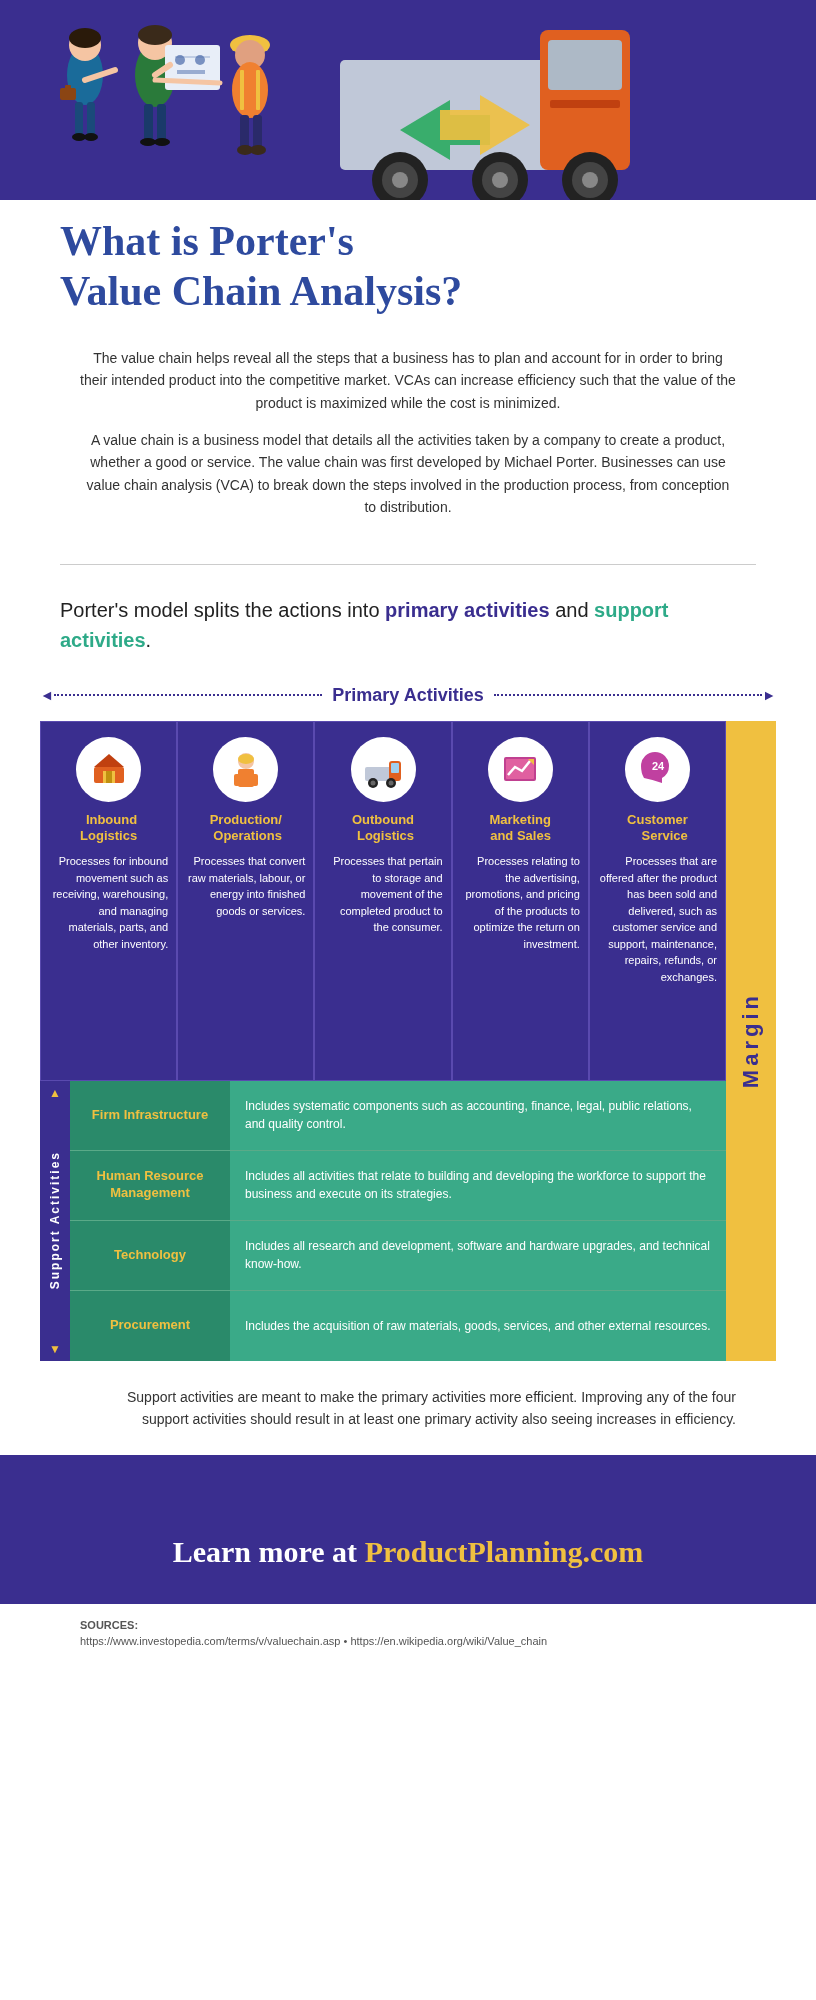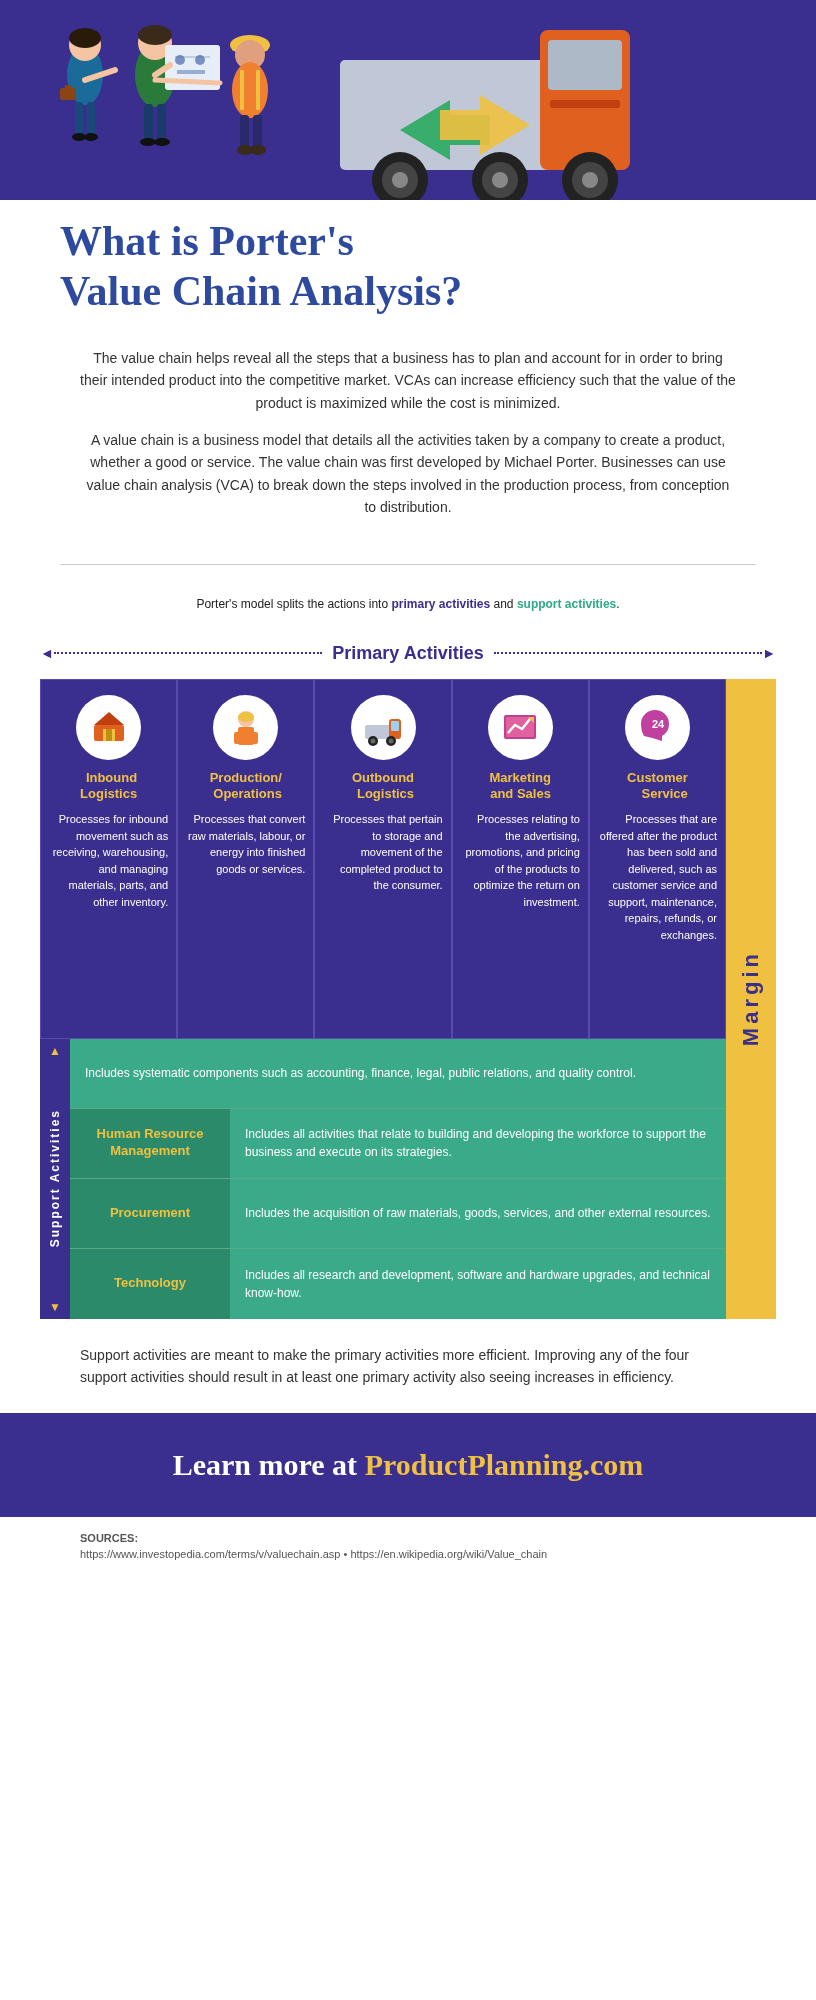--- a/index.html
+++ b/index.html
@@ -38,24 +38,23 @@
     
     .divider {
       border: none;
       border-top: 1px solid #ccc;
       margin: 10px 60px;
     }
 
     
     .split-text {
       padding: 20px 60px 10px;
-      font-size: 12px;
+      font-size: 20px;
       color: #222;
       line-height: 1.5;
-      text-align: center;
     }
     .split-text .highlight-primary {
       color: #3a2e8f;
       font-weight: bold;
     }
     .split-text .highlight-support {
       color: #2eaa88;
       font-weight: bold;
     }
 
@@ -149,37 +148,38 @@
     }
     .support-row-desc span {
       color: #fff;
       font-size: 12px;
       line-height: 1.5;
     }
 
     
     .bottom-text {
       padding: 25px 80px;
-      text-align: left;
+      text-align: right;
       font-size: 14px;
       color: #333;
       line-height: 1.6;
     }
 
     
     .footer-cta {
       background: #3a2e8f;
       padding: 35px 40px;
       text-align: center;
     }
     .footer-cta-text {
       font-size: 30px;
       font-weight: bold;
       color: #fff;
       font-family: Georgia, serif;
+      margin-top: 45px;
     }
     .footer-cta-link {
       color: #f0c040;
     }
 
     
     .sources-section {
       padding: 15px 80px;
       text-align: left;
       font-size: 11px;
@@ -444,50 +444,54 @@
 
       <div class="support-section-wrapper">
         <div style="width:30px;background:#3a2e8f;display:flex;flex-direction:column;align-items:center;justify-content:space-between;padding:5px 0;position:relative;">
           <span style="color:#f0c040;font-size:12px;">▲</span>
           <div style="writing-mode:vertical-rl;transform:rotate(180deg);color:#fff;font-size:12px;font-weight:bold;letter-spacing:2px;">Support Activities</div>
           <span style="color:#f0c040;font-size:12px;">▼</span>
         </div>
         <div style="flex:1;">
 
           <div class="support-row">
+            <div class="support-row-label">
+              <span>Firm
+Infrastructure</span>
+            </div>
             <div class="support-row-desc">
               <span>Includes systematic components such as accounting, finance, legal, public relations, and quality control.</span>
             </div>
           </div>
 
           <div class="support-row">
             <div class="support-row-label">
               <span>Human Resource
 Management</span>
             </div>
             <div class="support-row-desc">
               <span>Includes all activities that relate to building and developing the workforce to support the business and execute on its strategies.</span>
             </div>
           </div>
 
           <div class="support-row">
             <div class="support-row-label">
+              <span>Technology</span>
+            </div>
+            <div class="support-row-desc">
+              <span>Includes all research and development, software and hardware upgrades, and technical know-how.</span>
+            </div>
+          </div>
+
+          <div class="support-row">
+            <div class="support-row-label">
               <span>Procurement</span>
             </div>
             <div class="support-row-desc">
               <span>Includes the acquisition of raw materials, goods, services, and other external resources.</span>
-            </div>
-          </div>
-
-          <div class="support-row">
-            <div class="support-row-label">
-              <span>Technology</span>
-            </div>
-            <div class="support-row-desc">
-              <span>Includes all research and development, software and hardware upgrades, and technical know-how.</span>
             </div>
           </div>
         </div>
       </div>
     </div>
 
     <div class="margin-sidebar">
       <div class="margin-text">Margin</div>
     </div>
   </div>

